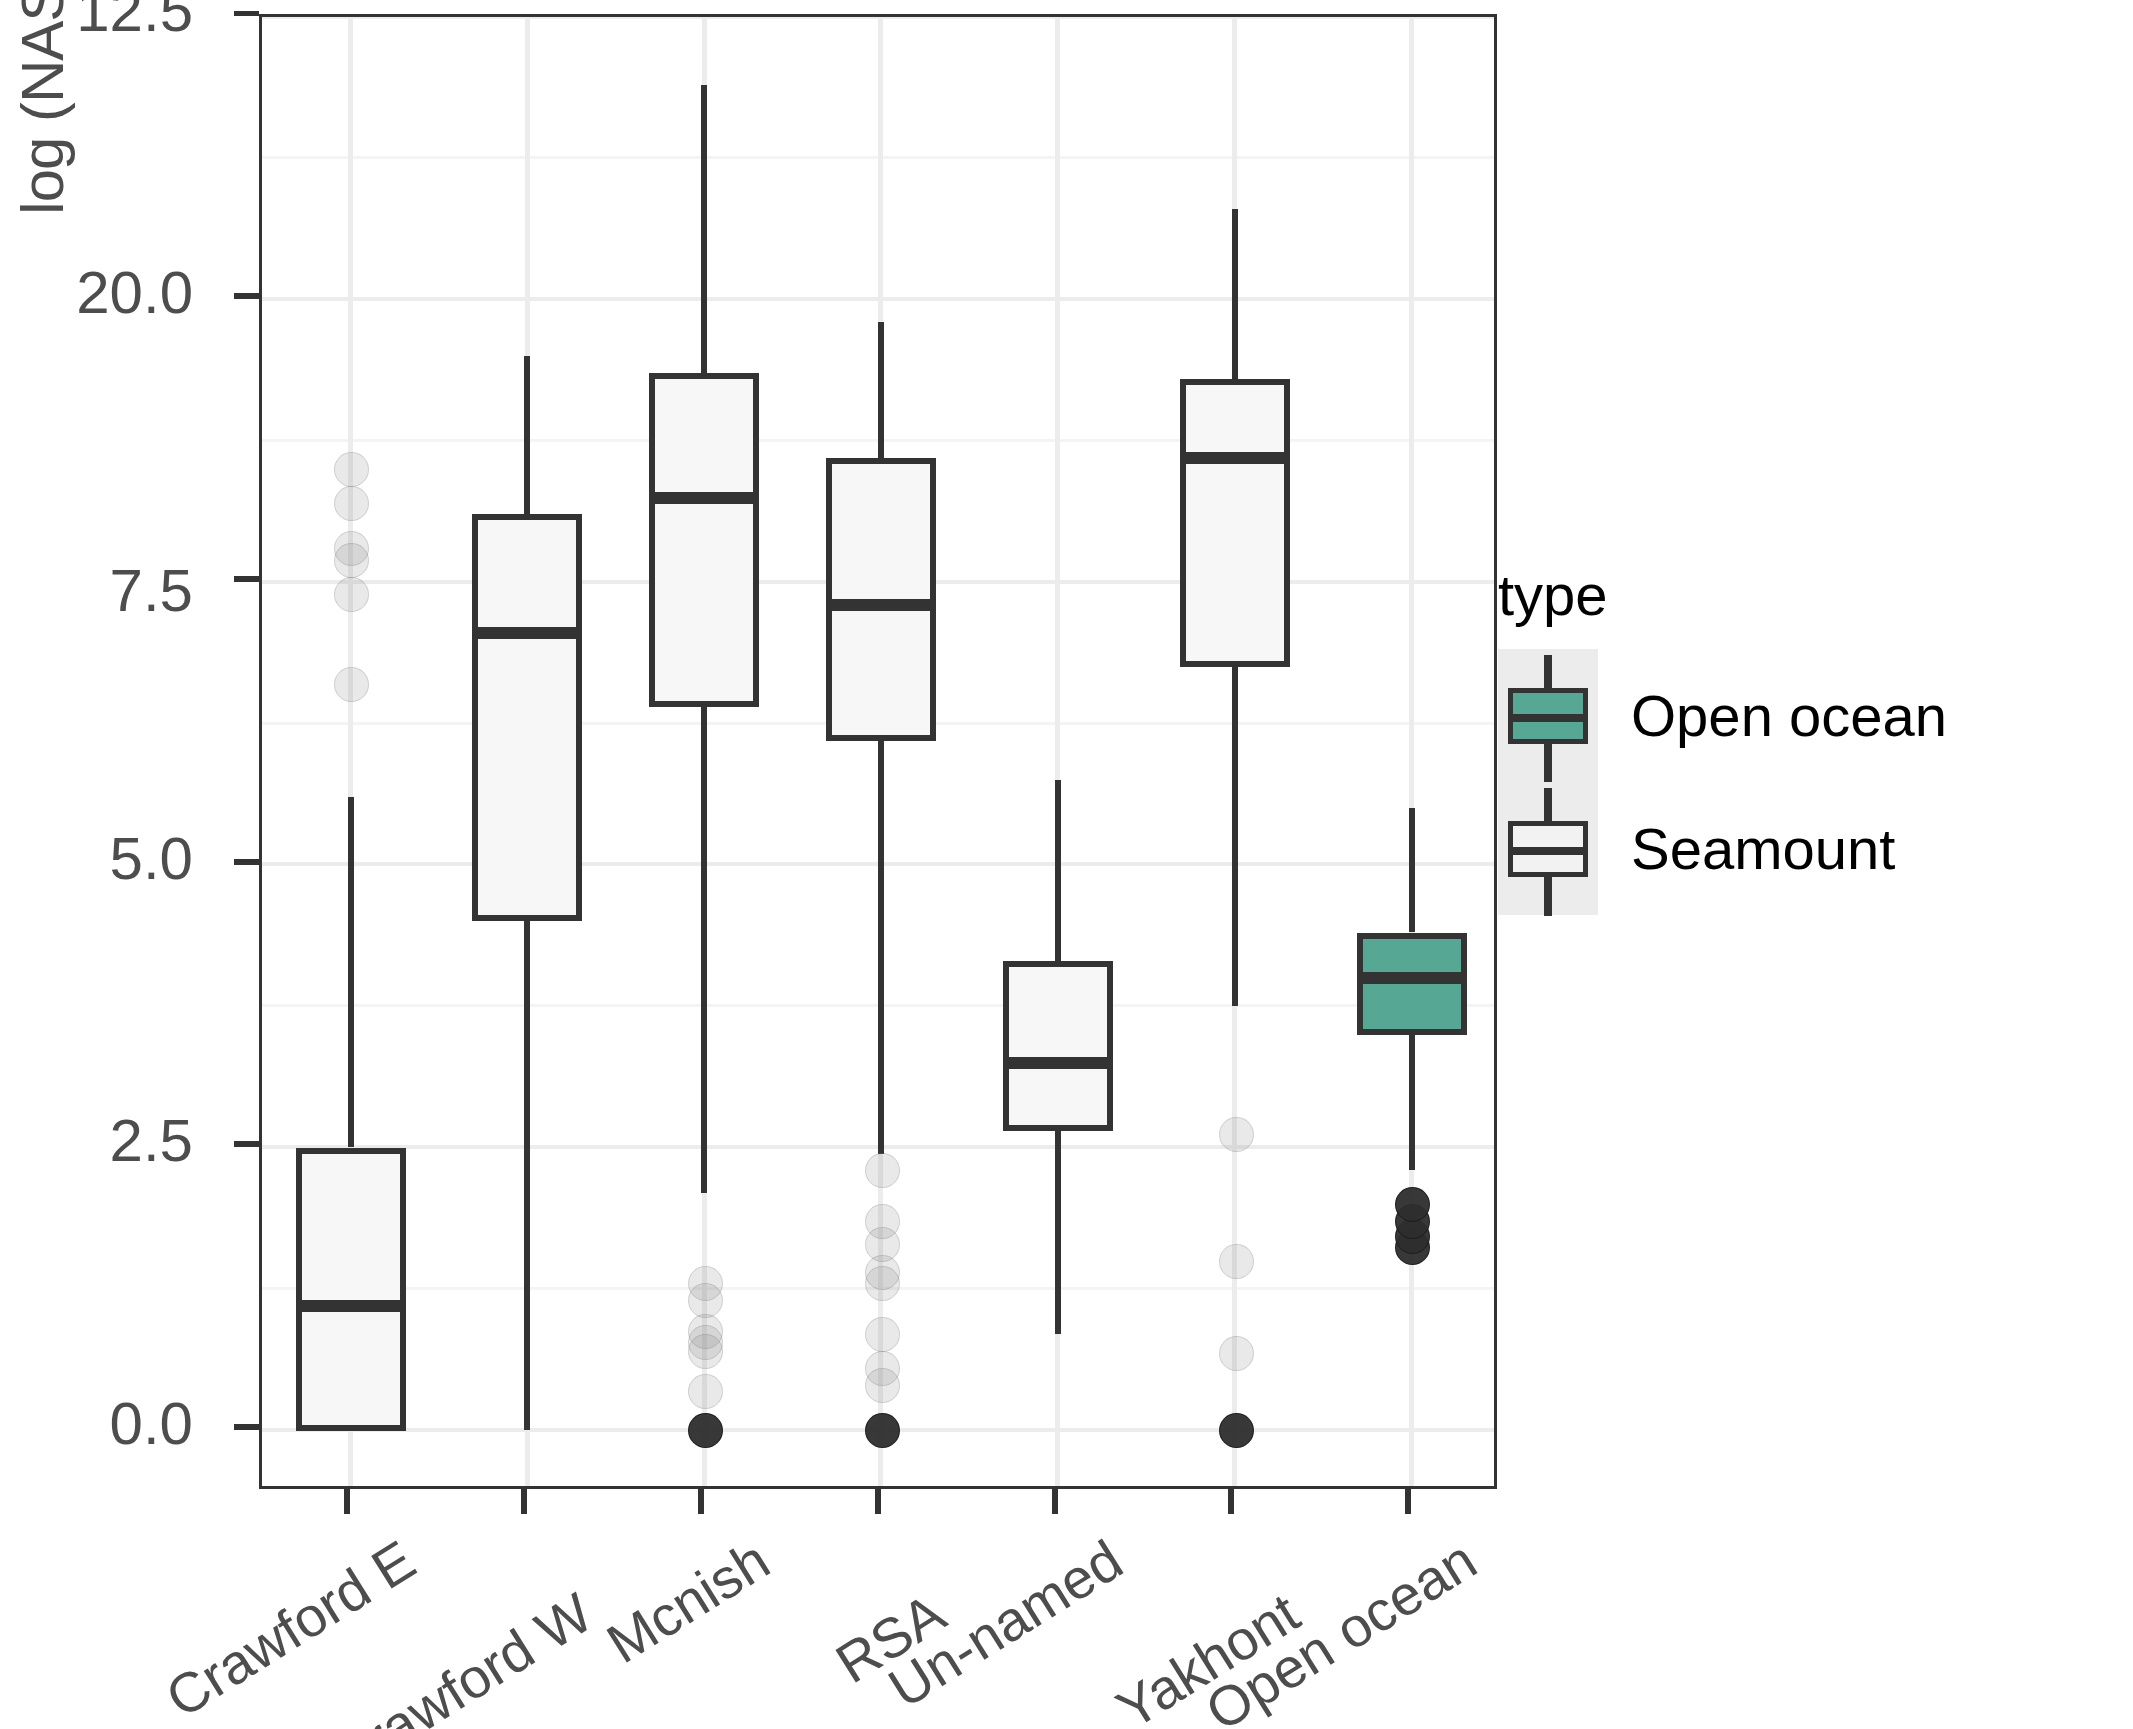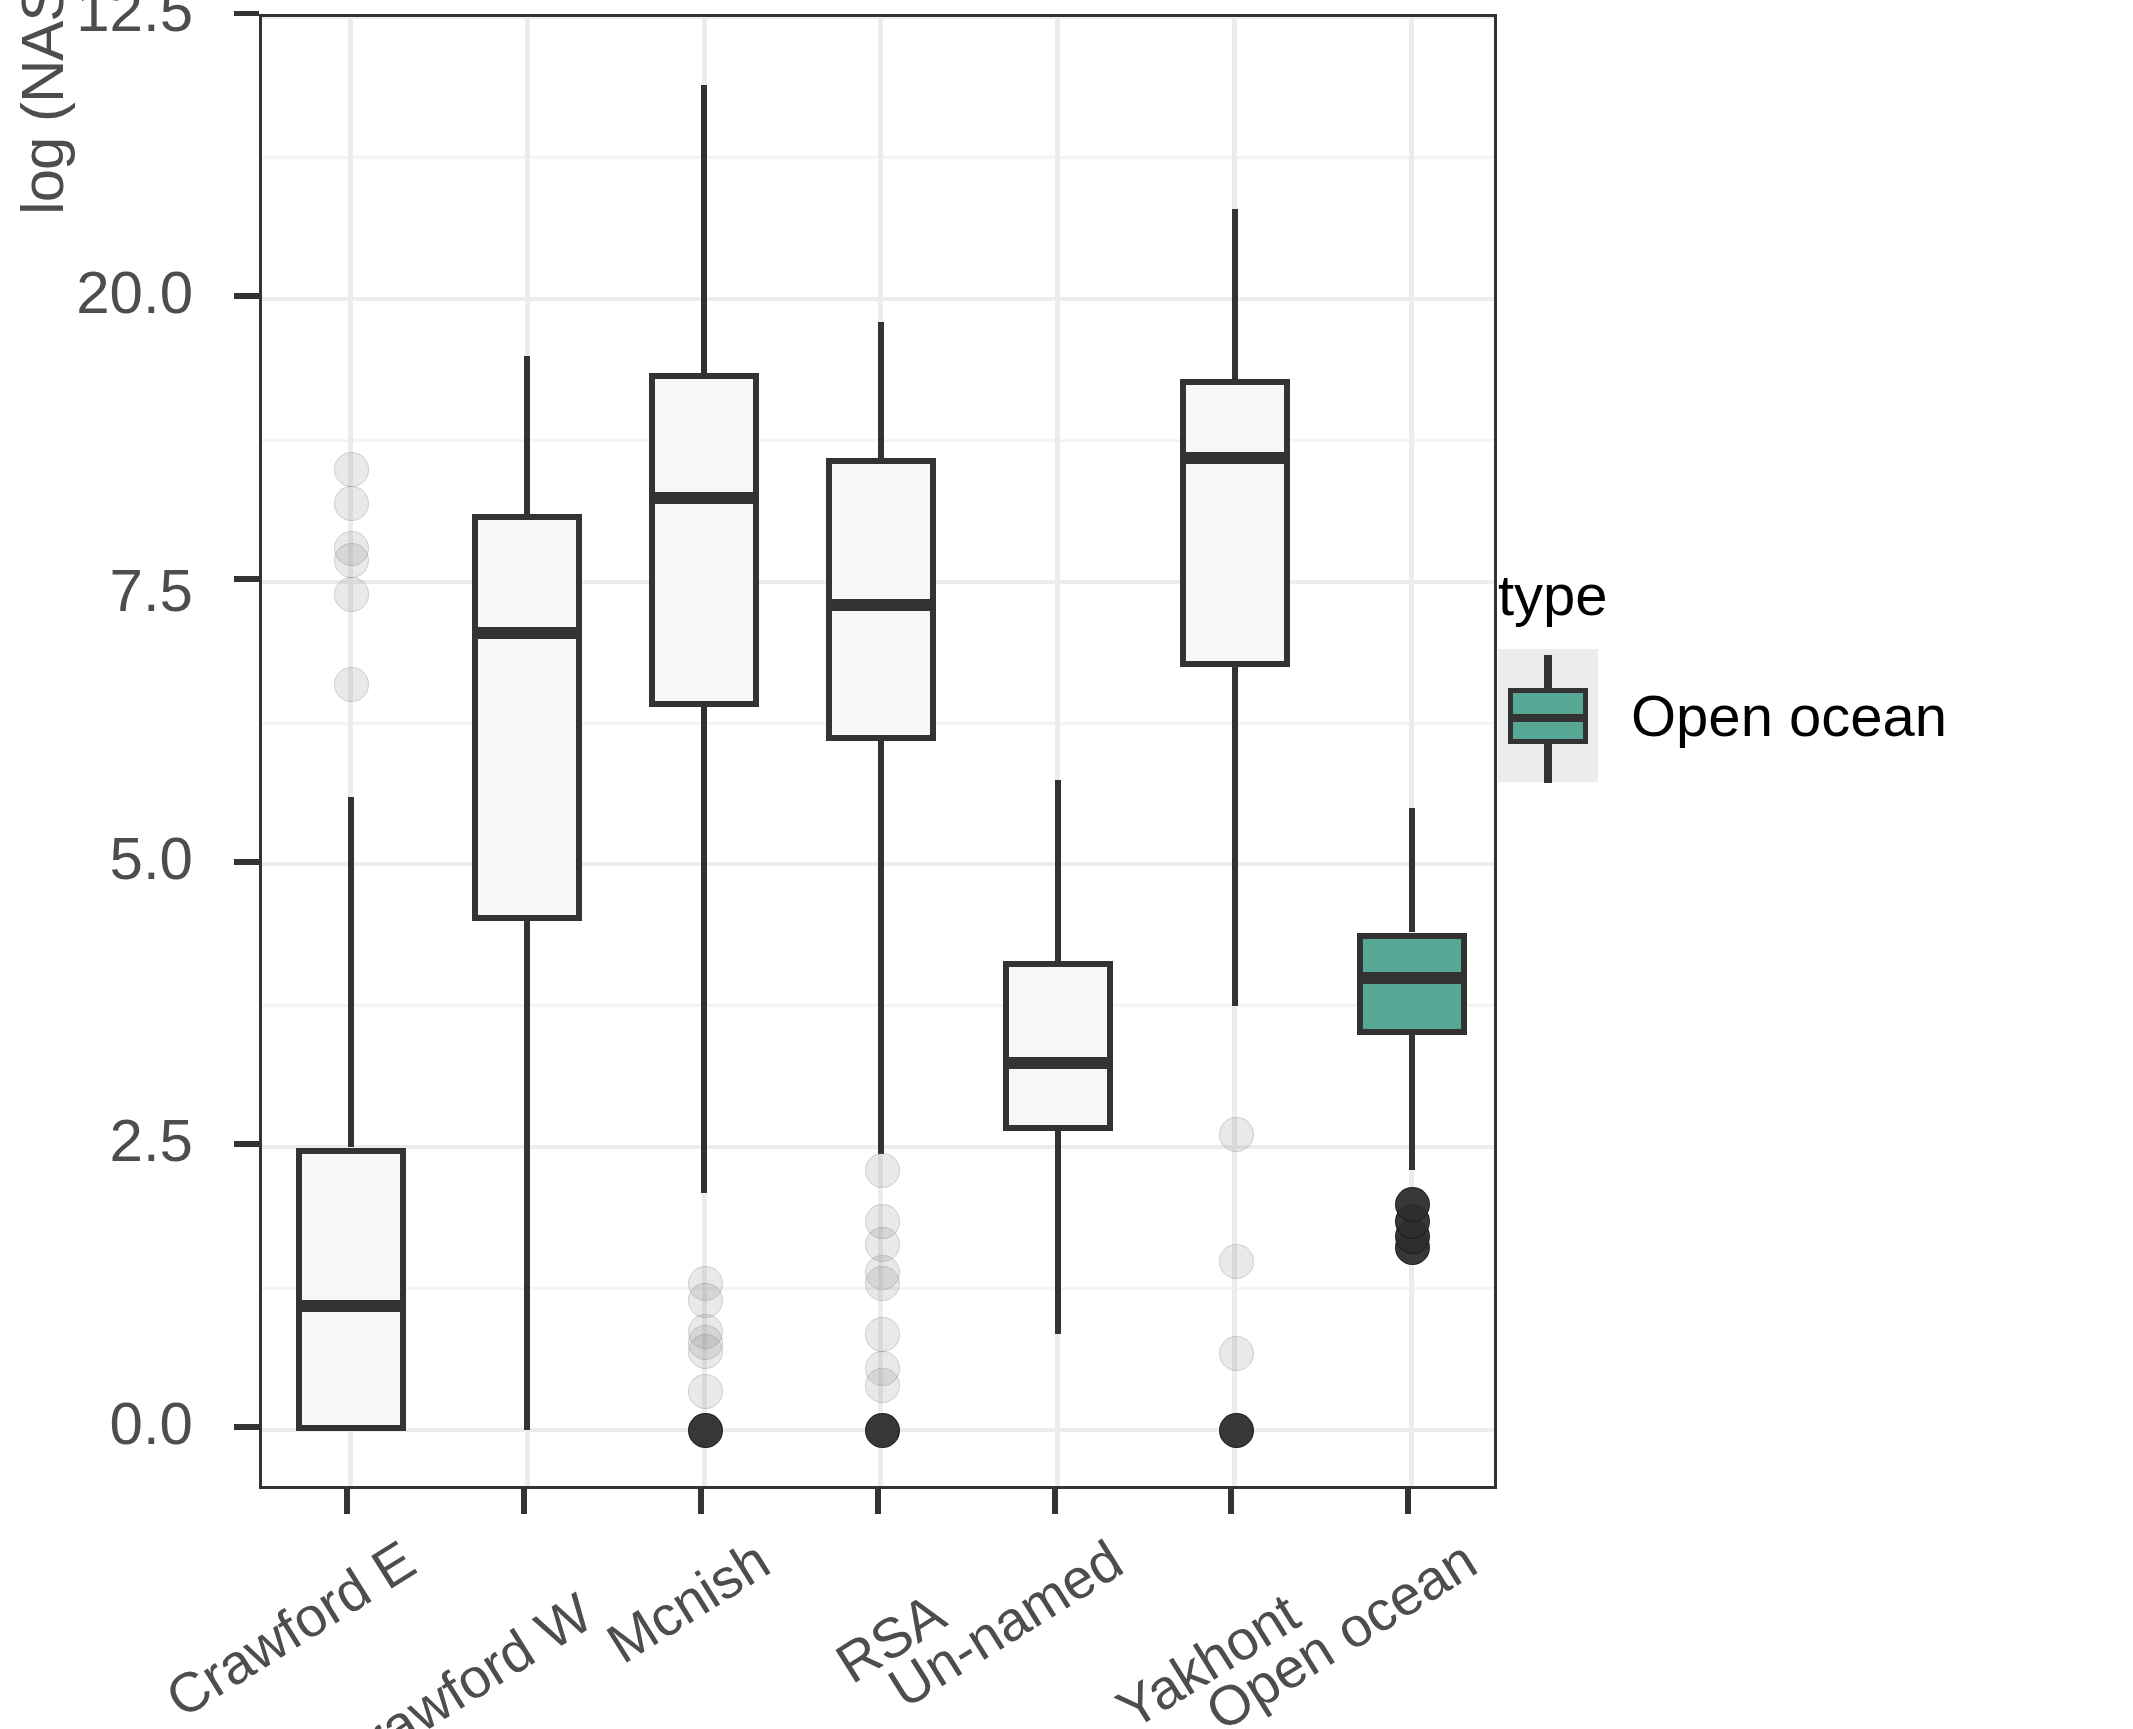--- a/index.html
+++ b/index.html
@@ -206,20 +206,29 @@
     <div id="legend-rows">
         <div class="legend-row">
           <div class="legend-key">
             <div class="kwh" style="top:5.8px;height:39px;"></div>
             <div class="kwh" style="top:95px;height:39px;"></div>
             <div class="kbox teal"></div>
             <div class="kmed"></div>
           </div>
           <div class="legend-label">Open ocean</div>
         </div>
+        <div class="legend-row">
+          <div class="legend-key">
+            <div class="kwh" style="top:5.8px;height:39px;"></div>
+            <div class="kwh" style="top:95px;height:39px;"></div>
+            <div class="kbox white"></div>
+            <div class="kmed"></div>
+          </div>
+          <div class="legend-label">Seamount</div>
+        </div>
       </div>
   </div>
 
 <div class="ytickmark" style="top: 1424px;"></div>
     <div class="ytickmark" style="top: 1141px;"></div>
     <div class="ytickmark" style="top: 859px;"></div>
     <div class="ytickmark" style="top: 576px;"></div>
     <div class="ytickmark" style="top: 293px;"></div>
     <div class="ytickmark" style="top: 10.6px;"></div>
   </div>

